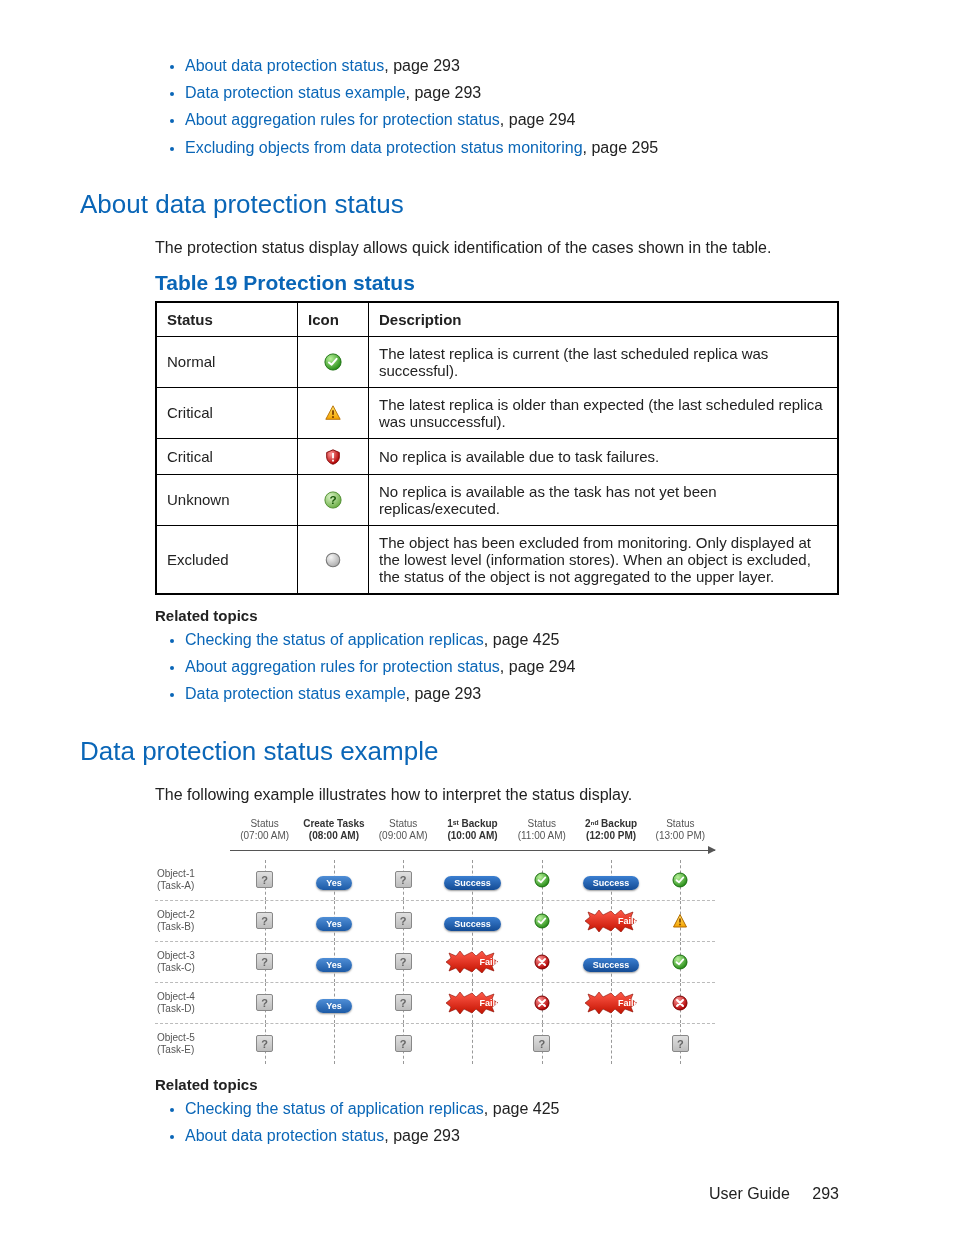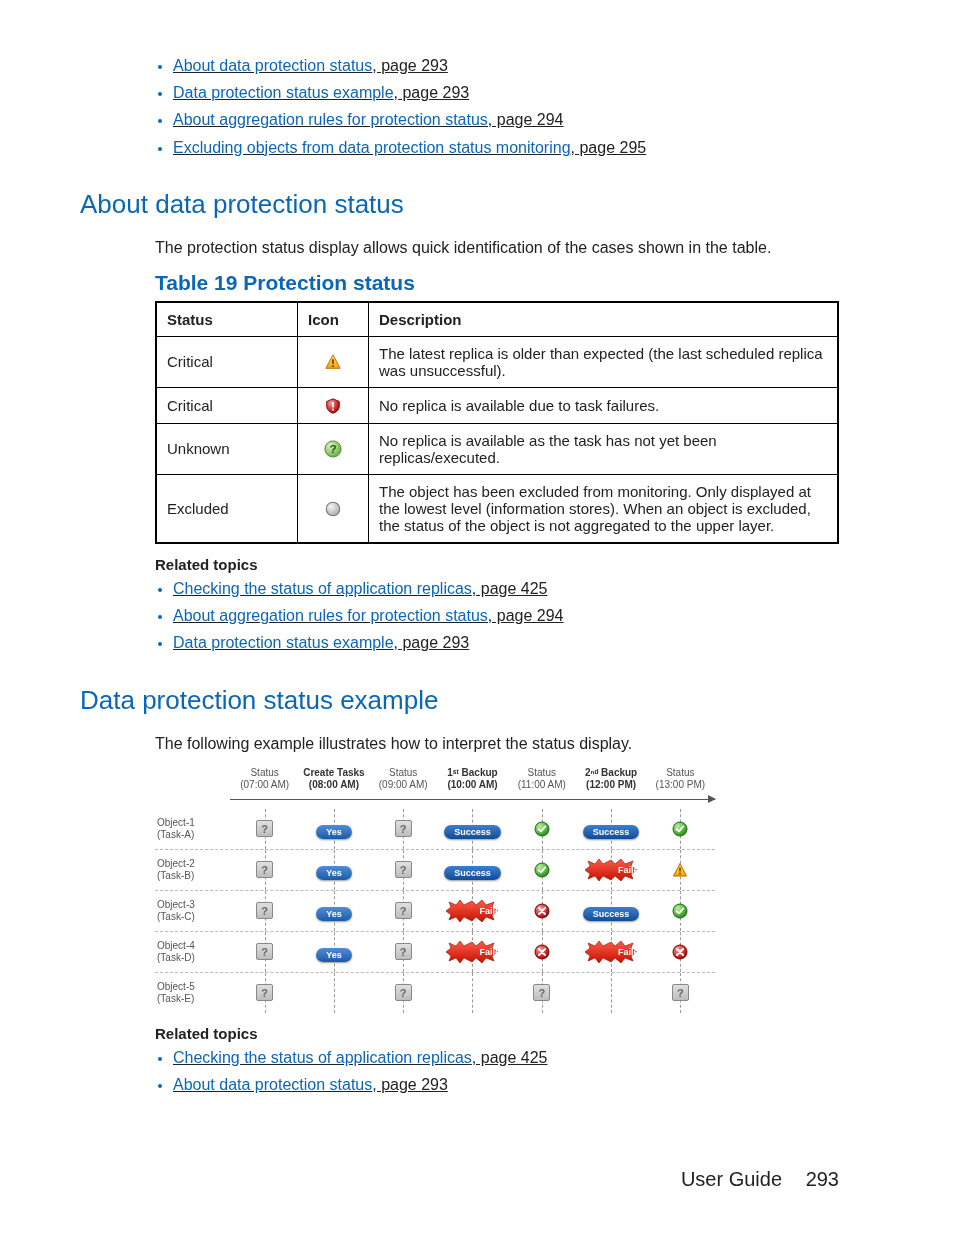--- a/index.html
+++ b/index.html
@@ -16,25 +16,24 @@
     box-sizing: border-box;
     padding: 50px 115px 40px 80px;
     position: relative;
   }
   ul.top-links {
     margin: 0 0 30px 75px;
     padding-left: 18px;
   }
   ul.top-links li,
   ul.related li {
-    margin: 4px 0;
+    margin: 4px 12px;
     font-size: 16px;
     color: #222;
     line-height: 1.45;
-    text-decoration: underline;
   }
   ul.top-links li::marker,
   ul.related li::marker {
     color: #0a66b7;
     font-size: 14px;
   }
   a.link {
     color: #0a66b7;
     text-decoration: none;
   }
@@ -84,23 +83,23 @@
     font-weight: 600;
     font-size: 15px;
     margin: 12px 0 4px 75px;
   }
   ul.related {
     margin: 0 0 20px 75px;
     padding-left: 18px;
   }
   .footer {
     position: absolute;
-    bottom: 44px;
+    bottom: 32px;
     right: 115px;
-    font-size: 20px;
+    font-size: 16px;
     color: #222;
   }
   .footer .pnum {
     margin-left: 18px;
   }
 
   
   .icon {
     display: inline-block;
     width: 18px;
@@ -310,20 +309,27 @@
 
   <table class="status">
     <thead>
       <tr>
         <th>Status</th>
         <th>Icon</th>
         <th>Description</th>
       </tr>
     </thead>
     <tbody>
+        <tr>
+          <td class="status-cell">Normal</td>
+          <td class="icon-cell"><span class="icon"><svg>
+                <use href="#i-check"></use>
+              </svg></span></td>
+          <td>The latest replica is current (the last scheduled replica was successful).</td>
+        </tr>
         <tr>
           <td class="status-cell">Critical</td>
           <td class="icon-cell"><span class="icon"><svg>
                 <use href="#i-warn"></use>
               </svg></span></td>
           <td>The latest replica is older than expected (the last scheduled replica was unsuccessful).</td>
         </tr>
         <tr>
           <td class="status-cell">Critical</td>
           <td class="icon-cell"><span class="icon"><svg>

